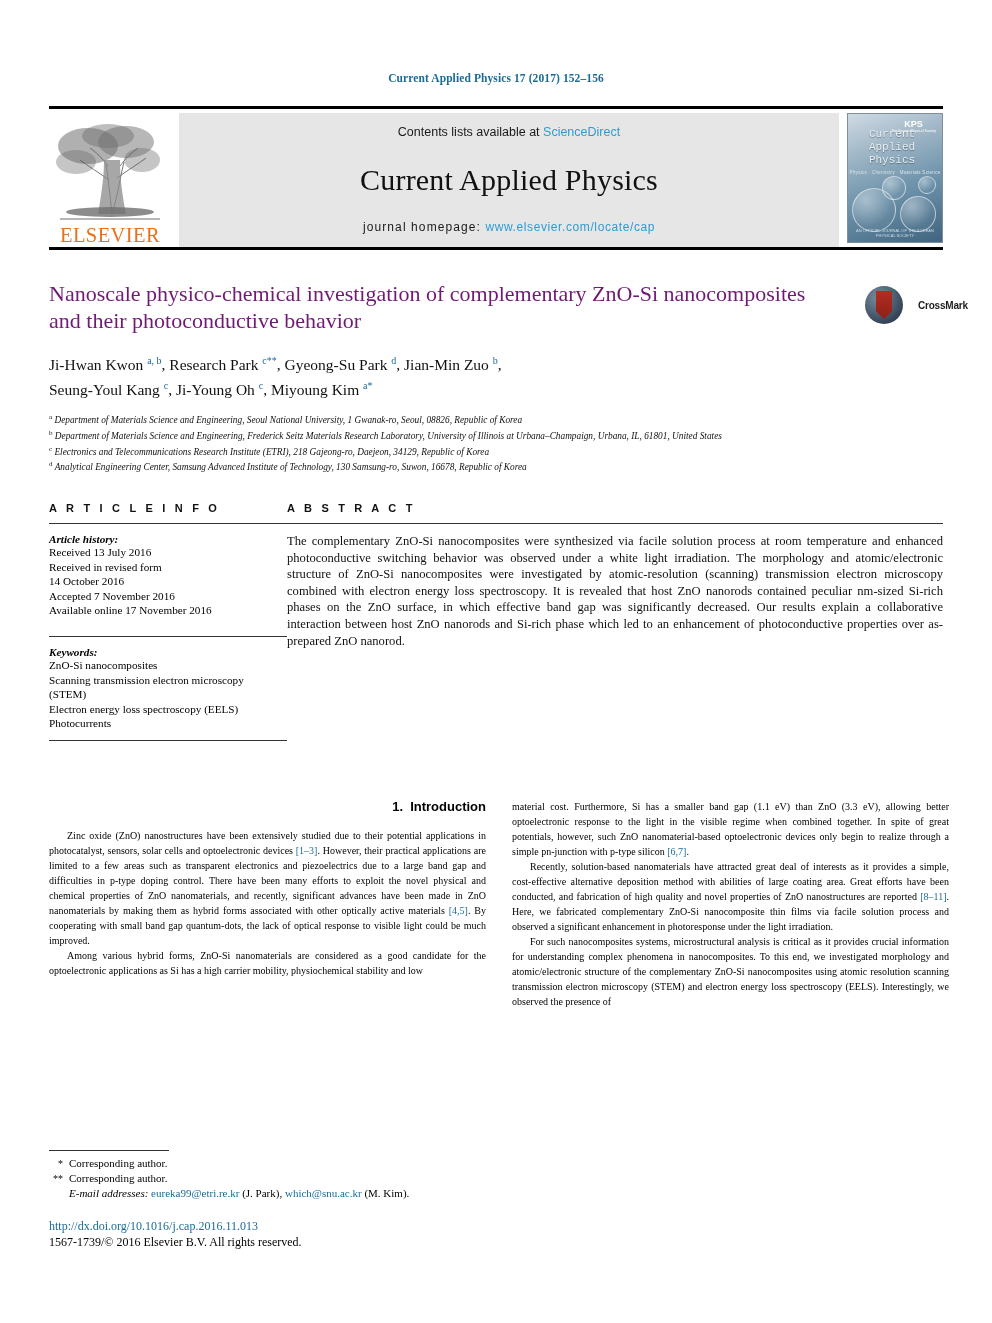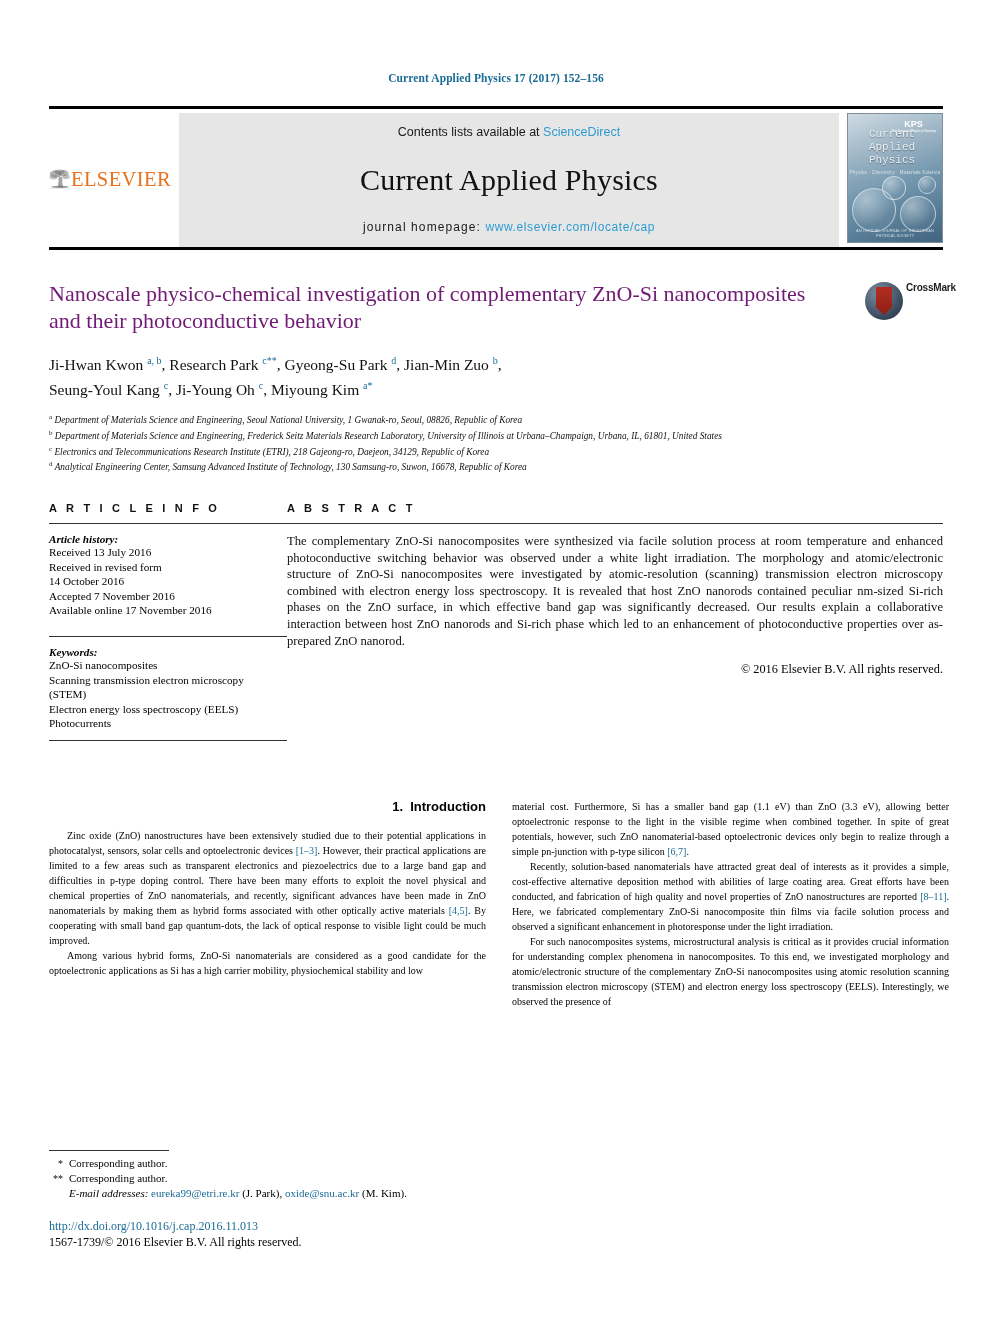--- a/index.html
+++ b/index.html
@@ -42,21 +42,21 @@
   .masthead {
     display: flex;
     align-items: stretch;
     height: 134px;
     padding-top: 4px;
   }
   .elsevier-logo {
     width: 122px;
     flex: 0 0 122px;
     display: flex;
-    flex-direction: row;
+    flex-direction: column;
     align-items: center;
     justify-content: flex-end;
     padding-bottom: 2px;
   }
   .tree-box { width: 112px; height: 104px; }
   .elsevier-word {
     font-family: "Liberation Serif", serif;
     color: #E9711C;
     font-size: 20.5px;
     letter-spacing: .4px;
@@ -155,21 +155,21 @@
     line-height: 27px;
     color: #701a75;
     width: 760px;
     margin: 0;
     font-weight: normal;
   }
   .crossmark {
     position: absolute;
     right: 0; top: 2px;
     width: 78px; height: 46px;
-    display: flex; gap: 3px;
+    display: flex; align-items: center; gap: 15px;
   }
   .cm-circle {
     width: 38px; height: 38px; border-radius: 50%;
     background: radial-gradient(circle at 35% 30%, #7a8da0, #37475a 70%, #22303d 100%);
     position: relative; flex: 0 0 38px;
   }
   .cm-circle:after {
     content:"";
     position:absolute; left:11px; top:5px;
     width:16px; height:28px;
@@ -403,21 +403,20 @@
           <div class="info-line">Electron energy loss spectroscopy (EELS)</div>
           <div class="info-line">Photocurrents</div>
         </div>
       <div class="kw-bottom-rule"></div>
     </div>
 
     <div class="col-abs">
       <div class="sec-head">A B S T R A C T</div>
       <div class="thin-rule"></div>
       <div class="abs-text">The complementary ZnO-Si nanocomposites were synthesized via facile solution process at room temperature and enhanced photoconductive switching behavior was observed under a white light irradiation. The morphology and atomic/electronic structure of ZnO-Si nanocomposites were investigated by atomic-resolution (scanning) transmission electron microscopy combined with electron energy loss spectroscopy. It is revealed that host ZnO nanorods contained peculiar nm-sized Si-rich phases on the ZnO surface, in which effective band gap was significantly decreased. Our results explain a collaborative interaction between host ZnO nanorods and Si-rich phase which led to an enhancement of photoconductive properties over as-prepared ZnO nanorod.</div>
-      <div class="abs-copy">© 2016 Elsevier B.V. All rights reserved.</div>
     </div>
 
   </div>
 
   <div class="body-cols">
     <div class="bcol">
       <h2 class="sec">
         <span class="num">1.</span><span>Introduction</span>
       </h2>
       <div id="left-paras">
@@ -439,21 +438,21 @@
     <div class="fn-row">
       <span class="fn-mark">*</span>
       <span>Corresponding author.</span>
     </div>
     <div class="fn-row">
       <span class="fn-mark">**</span>
       <span>Corresponding author.</span>
     </div>
     <div class="fn-email">
       <i>E-mail addresses:</i>
-      <span class="link">eureka99@etri.re.kr</span><span> (J. Park), </span><span class="link">oxide@snu.ac.kr</span><span> (M. Kim).</span>
+      <span class="link">eureka99@etri.re.kr</span><span> (J. Park), </span><span class="link">which@snu.ac.kr</span><span> (M. Kim).</span>
     </div>
   </div>
 
   <div class="doi-block">
     <div class="doi">http://dx.doi.org/10.1016/j.cap.2016.11.013</div>
     <div>1567-1739/© 2016 Elsevier B.V. All rights reserved.</div>
   </div>
 
 </div>
 

